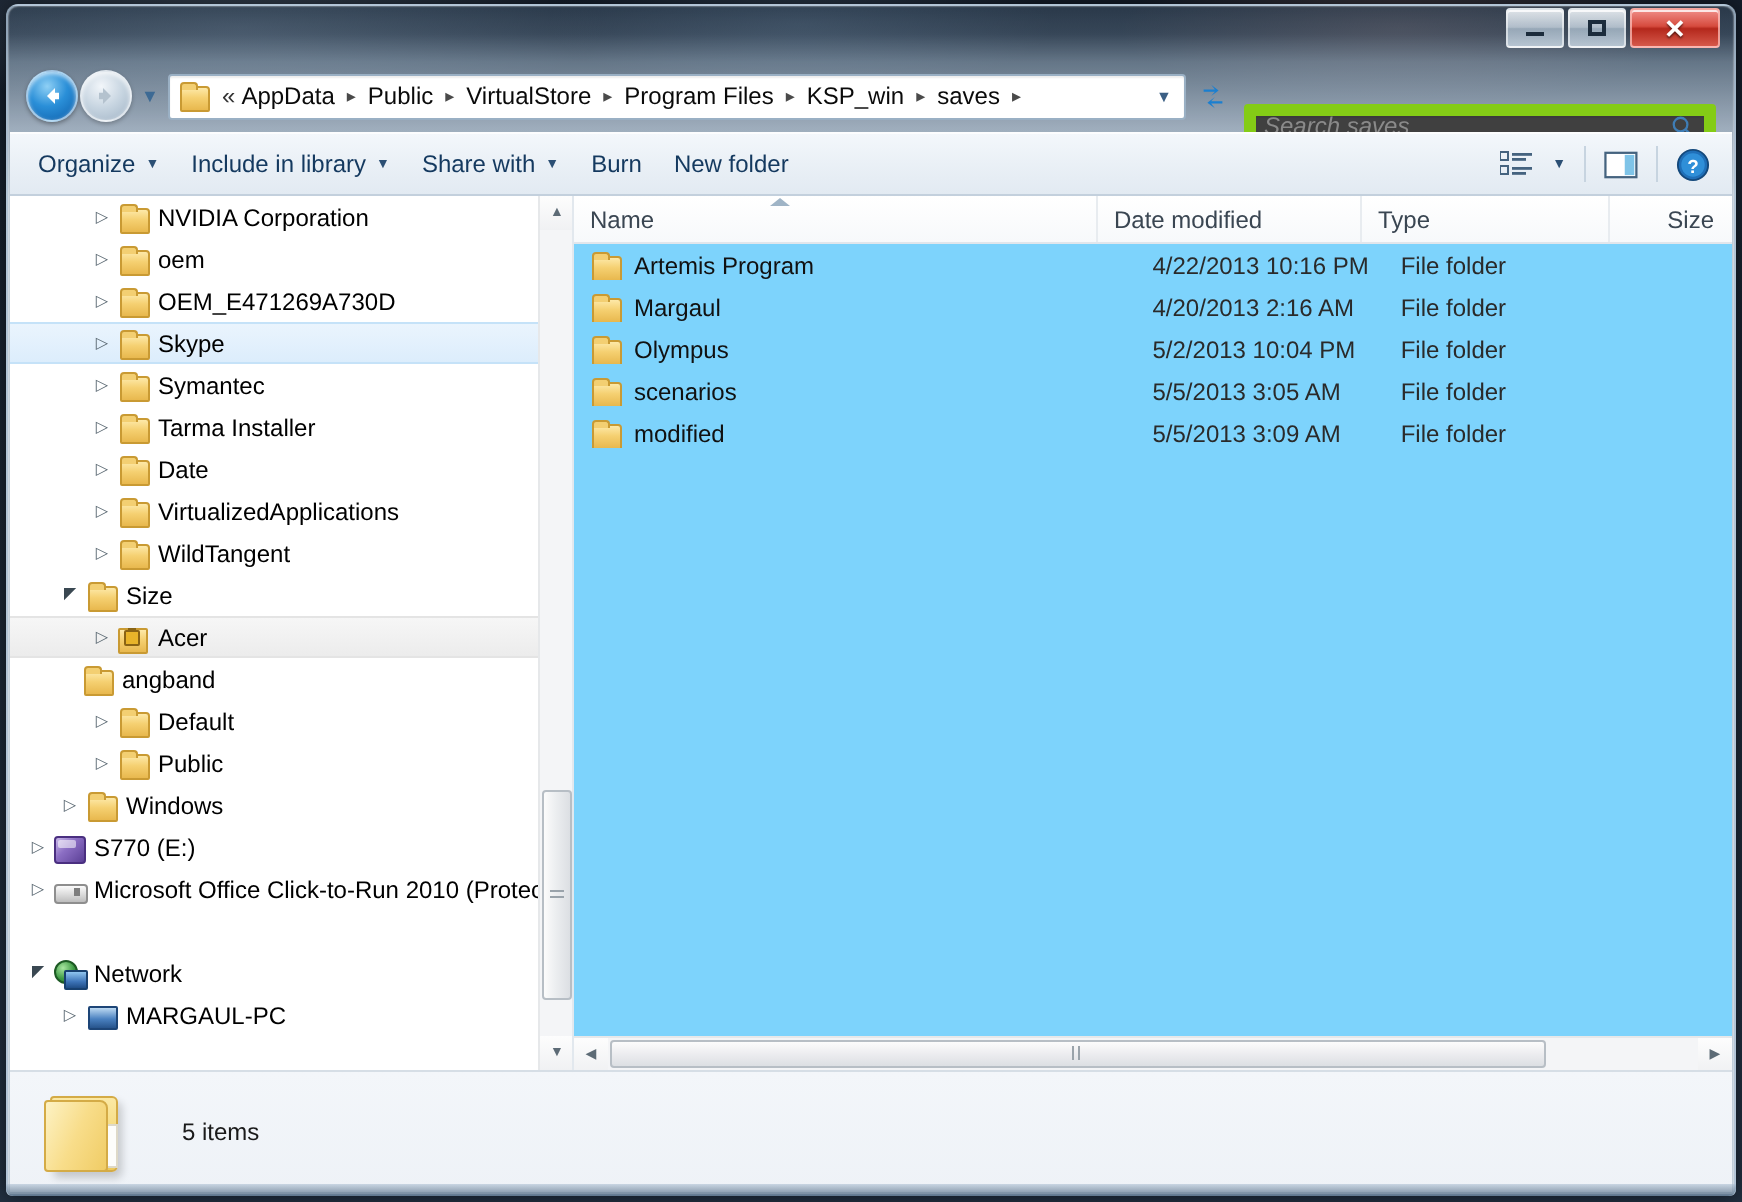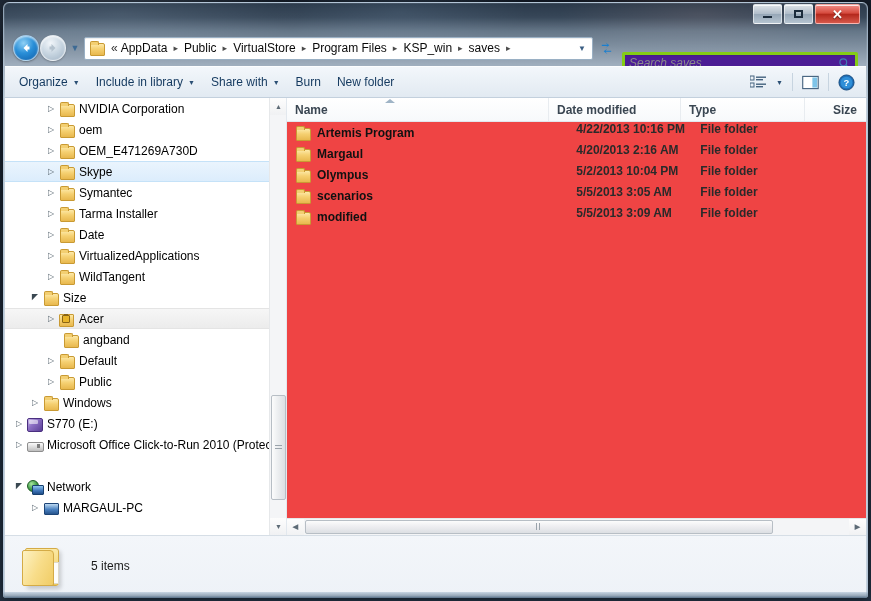--- a/index.html
+++ b/index.html
@@ -115,22 +115,22 @@
     color: #4a4a4a; font-size: 9px; padding: 0 3px; transform: translateY(0px);
   }
   .addr-dd { width: 16px; text-align: center; color: #3b5f84; font-size: 8px; flex:0 0 auto;}
   .refresh {
     width: 21px; height: 21px; flex: 0 0 auto; margin-right: 5px;
     display: flex; align-items: center; justify-content: center;
     color: #1a6fb5; font-size: 13px; font-weight: bold;
     border: 1px solid transparent; border-radius: 2px;
   }
   #searchbox {
-    width: 236px; height: 23px; background: #4c1d95;
-    border: 3px solid #84cc16; border-radius: 2px;
+    width: 236px; height: 23px; background: #404040;
+    border: 6px solid #84cc16; border-radius: 2px;
     display: flex; align-items: center; padding: 0 4px;
     box-shadow: inset 0 1px 1px rgba(0,0,0,.07);
     margin-top: 30px;
   }
   #searchbox .ph {
     flex: 1; font-size: 12px; color: #8a8a8a; font-style: italic;
   }
   .magnifier { color: #3f7db5; font-size: 13px; }
 
   
@@ -257,21 +257,21 @@
     position: absolute; left: 1px; width: 15px;
     background: linear-gradient(90deg,#fcfcfc 0%, #eceef0 45%, #dcdfe3 100%);
     border: 1px solid #b7bec5; border-radius: 2px;
     display: flex; align-items: center; justify-content: center;
   }
   .grip { width: 7px; height: 6px; background:
     repeating-linear-gradient(180deg,#9aa3ab 0px,#9aa3ab 1px,transparent 1px,transparent 3px); }
 
   
   #listpane {
-    flex: 1; position: relative; background: #ef4444; overflow: hidden; font-weight: bold;
+    flex: 1; position: relative; background: #7dd3fc; overflow: hidden;
   }
   #colhead {
     height: 24px; display: flex; align-items: flex-end;
     background: linear-gradient(180deg,#ffffff 0%, #f7f9fb 100%);
     border-bottom: 1px solid #e1e6ec;
     position: relative;
   }
   .col {
     font-size: 12px; color: #3a4652; padding: 0 8px 4px 8px;
     border-right: 1px solid #e8ecf0; height: 24px;
@@ -280,21 +280,21 @@
   .col.c-name { width: 262px; }
   .col.c-date { width: 132px; }
   .col.c-type { width: 124px; }
   .col.c-size { width: 60px; justify-content: flex-end; border-right: none;}
   .sortarrow {
     position: absolute; left: 98px; top: 1px;
     width: 0; height: 0;
     border-left: 5px solid transparent; border-right: 5px solid transparent;
     border-bottom: 4px solid #9fb4c6;
   }
-  .row { height: 21px; display: flex; font-size: 12px; color: #111; }
+  .row { height: 21px; display: flex; align-items: center; font-size: 12px; color: #111; }
   .cell { padding: 0 8px; white-space: nowrap; overflow: hidden; }
   .cell.c-name { width: 262px; display: flex; align-items: center; gap: 6px; }
   .cell.c-date { width: 132px; color: #2a2a2a; margin-left: 36px; }
   .cell.c-type { width: 124px; color: #2a2a2a; }
   .cell.c-size { width: 60px; text-align: right; }
 
   
   #hsb {
     position: absolute; left: 0; bottom: 0; width: 100%; height: 17px;
     background: #f4f5f7; border-top: 1px solid #e6e8ea; display: flex; align-items: center;
@@ -523,21 +523,21 @@
           <div class="node" style="padding-left: 22px;">
             <span class="expander open" style="transform: rotate(180deg);">◢</span>
             <span class="ic folder"></span>
             <span class="nodelabel">Size</span>
           </div>
           <div class="node hov" style="padding-left: 38px;">
             <span class="expander">▷</span>
             <span class="ic lockfolder"></span>
             <span class="nodelabel">Acer</span>
           </div>
-          <div class="node" style="padding-left: 42px;">
+          <div class="node" style="padding-left: 20px;">
             <span class="expander"></span>
             <span class="ic folder"></span>
             <span class="nodelabel">angband</span>
           </div>
           <div class="node" style="padding-left: 38px;">
             <span class="expander">▷</span>
             <span class="ic folder"></span>
             <span class="nodelabel">Default</span>
           </div>
           <div class="node" style="padding-left: 38px;">

